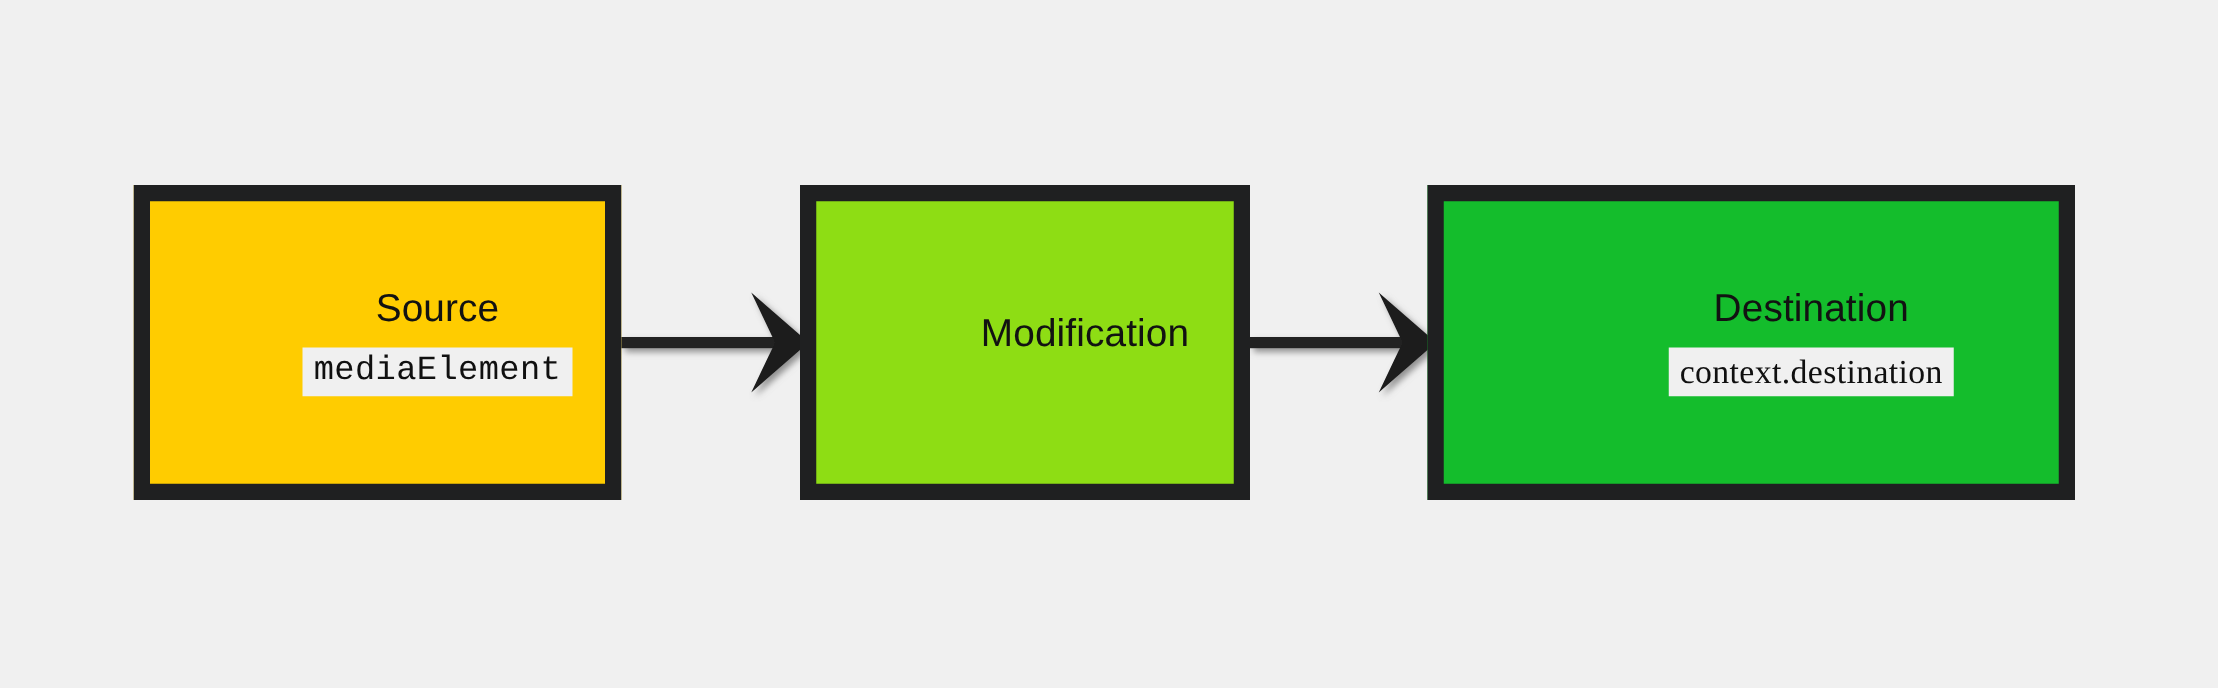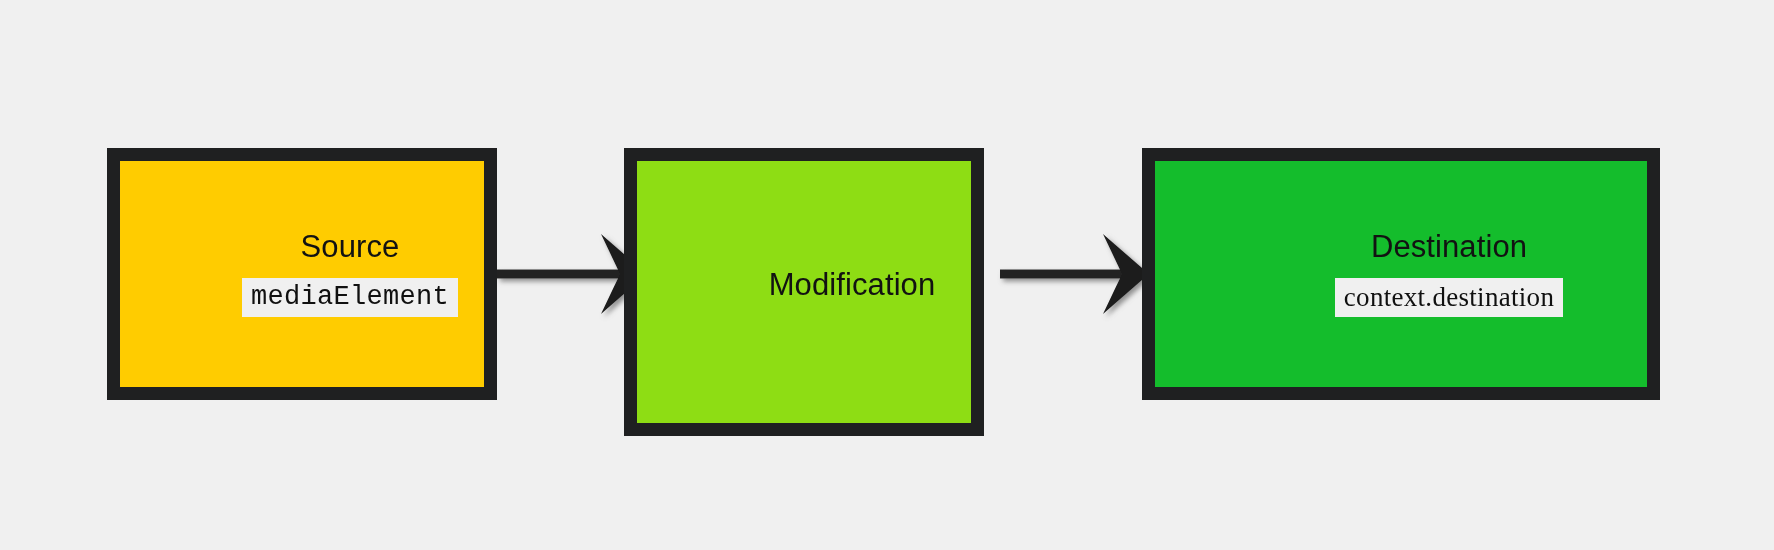--- a/index.html
+++ b/index.html
@@ -53,21 +53,21 @@
     font-size: 27px;
     line-height: 1.28;
     color: #101010;
     background: #f0f0f0;
     padding: 2px 9px 3px 9px;
     white-space: nowrap;
     letter-spacing: 0.3px;
   }
 
   #node-source      { left: 107px;  top: 148px; width: 390px; height: 252px; background: #ffcc00; }
-  #node-modification{ left: 624px;  top: 148px; width: 360px; height: 288px; background: #8edd14; }
+  #node-modification{ left: 640px;  top: 148px; width: 360px; height: 252px; background: #8edd14; }
   #node-destination { left: 1142px; top: 148px; width: 518px; height: 252px; background: #14bd2c; }
 
   
   .edge {
     position: absolute;
     top: 0;
     left: 0;
     width: 1774px;
     height: 550px;
     pointer-events: none;

